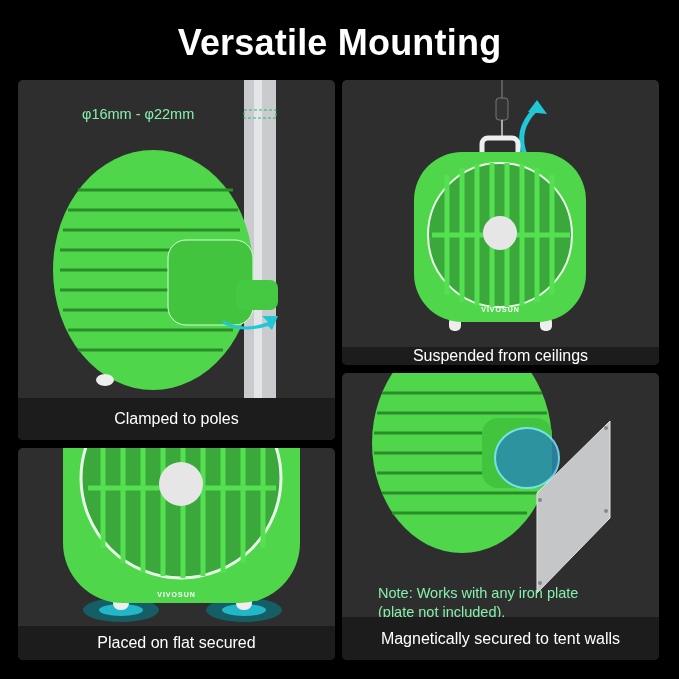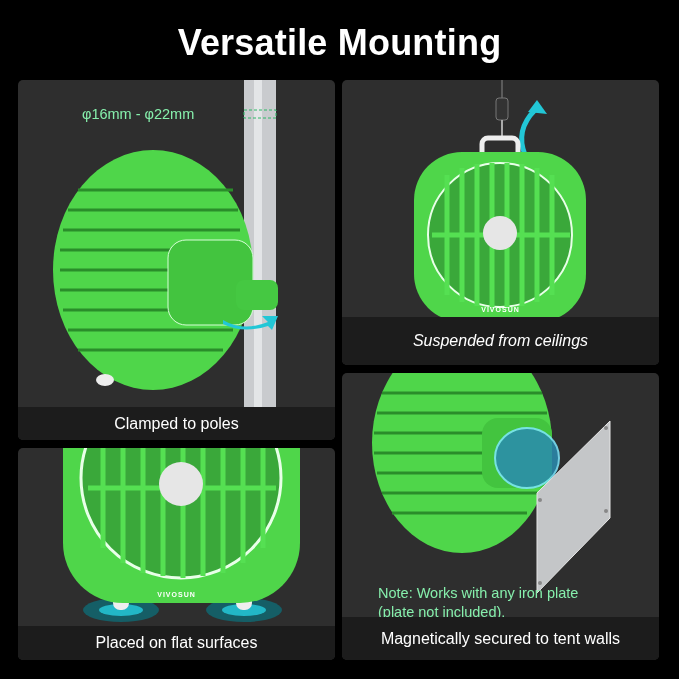--- a/index.html
+++ b/index.html
@@ -32,21 +32,21 @@
       <line x1="45" y1="230" x2="220" y2="230"></line>
         <line x1="50" y1="250" x2="215" y2="250"></line>
       <line x1="60" y1="270" x2="205" y2="270"></line>
     </g>
     <rect x="150" y="160" width="85" height="85" rx="18" fill="#43c43f" stroke="#d8ffd8" stroke-width="1"></rect>
     <rect x="218" y="200" width="42" height="30" rx="8" fill="#45c842"></rect>
     <path d="M205 240 q20 12 45 2 l-6 -6 l16 0 l-6 14 l-4 -4 q-25 8 -45 -2z" fill="#22c7d6"></path>
     <ellipse cx="87" cy="300" rx="9" ry="6" fill="#eee"></ellipse>
   </svg>
   <div class="green-text" style="left:64px;top:25px;">φ16mm - φ22mm</div>
-  <div class="caption" style="height:33px;">Clamped to poles</div>
+  <div class="caption" style="height:42px;">Clamped to poles</div>
 </div>
 
 <div class="panel" style="left:342px;top:80px;width:317px;height:285px;">
   <svg width="317" height="285">
     <line x1="160" y1="0" x2="160" y2="20" stroke="#888" stroke-width="1"></line>
     <rect x="154" y="18" width="12" height="22" rx="3" fill="#333" stroke="#777"></rect>
     <line x1="160" y1="40" x2="160" y2="58" stroke="#aaa" stroke-width="2"></line>
     <path d="M183 75 q-10 -25 10 -45" stroke="#22c7d6" stroke-width="5" fill="none"></path>
     <path d="M186 32 l9 -12 l10 14z" fill="#22c7d6"></path>
     <rect x="140" y="58" width="36" height="22" rx="6" fill="none" stroke="#eee" stroke-width="5"></rect>
@@ -61,21 +61,21 @@
         <line x1="150" y1="83" x2="150" y2="227"></line>
       <line x1="165" y1="83" x2="165" y2="227"></line>
         <line x1="180" y1="84" x2="180" y2="226"></line>
       <line x1="195" y1="88" x2="195" y2="222"></line>
         <line x1="210" y1="95" x2="210" y2="215"></line>
       <line x1="90" y1="155" x2="228" y2="155"></line>
     </g>
     <circle cx="158" cy="153" r="17" fill="#e6e6e6"></circle>
   </svg>
   <div style="position:absolute;left:0;width:317px;top:226px;text-align:center;color:#fff;font-size:7px;font-weight:bold;letter-spacing:1px;">VIVOSUN</div>
-  <div class="caption" style="height:48px;font-style:italic;">Suspended from ceilings</div>
+  <div class="caption" style="height:18px;">Suspended from ceilings</div>
 </div>
 
 <div class="panel" style="left:18px;top:448px;width:317px;height:212px;">
   <svg width="317" height="212">
     <ellipse cx="103" cy="162" rx="38" ry="12" fill="#155e66"></ellipse>
     <ellipse cx="103" cy="162" rx="22" ry="6" fill="#22b7c6"></ellipse>
     <ellipse cx="226" cy="162" rx="38" ry="12" fill="#155e66"></ellipse>
     <ellipse cx="226" cy="162" rx="22" ry="6" fill="#22b7c6"></ellipse>
     <rect x="95" y="140" width="16" height="22" rx="7" fill="#eee"></rect>
     <rect x="218" y="140" width="16" height="22" rx="7" fill="#eee"></rect>
@@ -89,21 +89,21 @@
       <line x1="165" y1="0" x2="165" y2="130"></line>
         <line x1="185" y1="0" x2="185" y2="128"></line>
       <line x1="205" y1="0" x2="205" y2="125"></line>
         <line x1="225" y1="0" x2="225" y2="115"></line>
       <line x1="245" y1="0" x2="245" y2="100"></line>
       <line x1="70" y1="40" x2="258" y2="40"></line>
     </g>
     <circle cx="163" cy="36" r="22" fill="#e6e6e6"></circle>
   </svg>
   <div style="position:absolute;left:0;width:317px;top:143px;text-align:center;color:#fff;font-size:7px;font-weight:bold;letter-spacing:1px;">VIVOSUN</div>
-  <div class="caption" style="height:34px;">Placed on flat surfaces</div>
+  <div class="caption" style="height:34px;">Placed on flat secured</div>
 </div>
 
 <div class="panel" style="left:342px;top:373px;width:317px;height:287px;">
   <svg width="317" height="287">
     <ellipse cx="120" cy="70" rx="90" ry="110" fill="#4fd64a"></ellipse>
     <g stroke="#2a8d2a" stroke-width="3">
       <line x1="40" y1="20" x2="200" y2="20"></line>
         <line x1="35" y1="40" x2="205" y2="40"></line>
       <line x1="32" y1="60" x2="205" y2="60"></line>
         <line x1="32" y1="80" x2="205" y2="80"></line>

